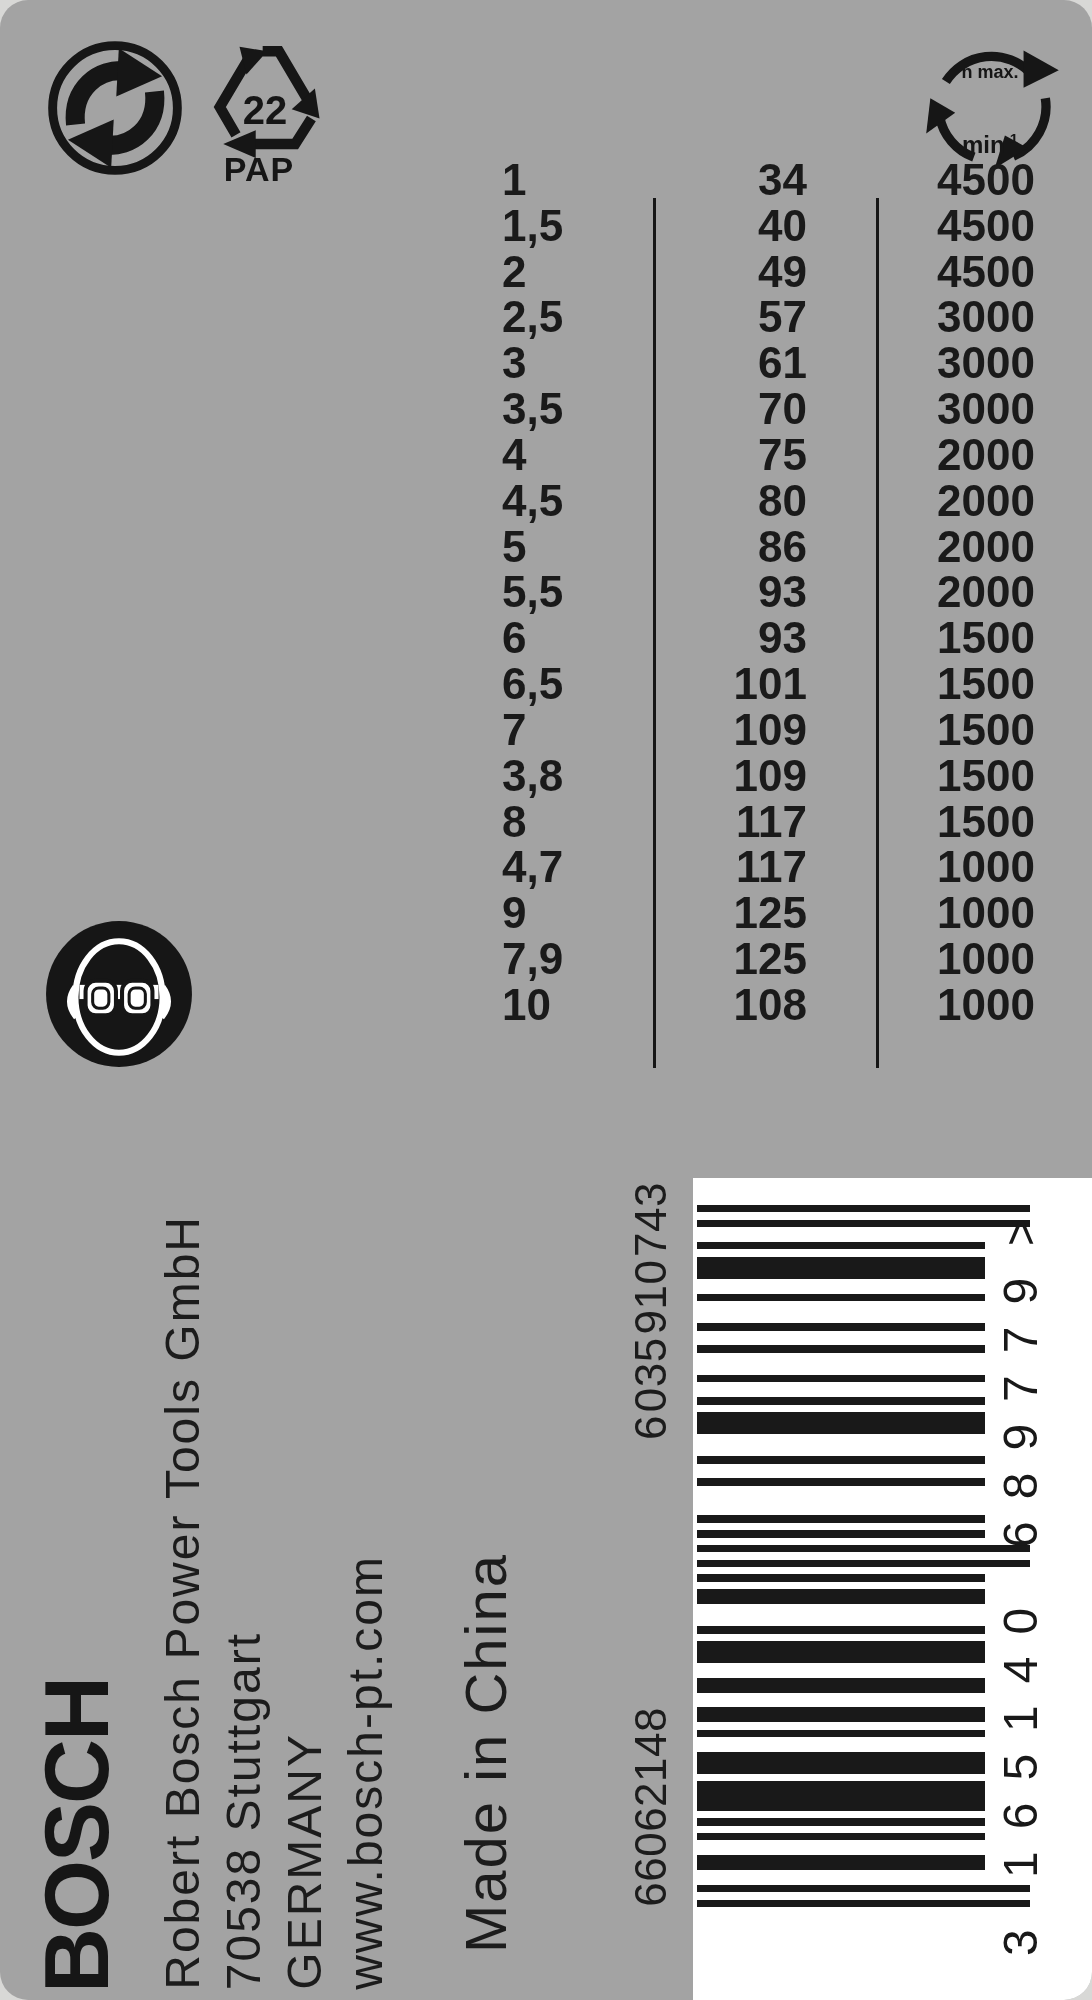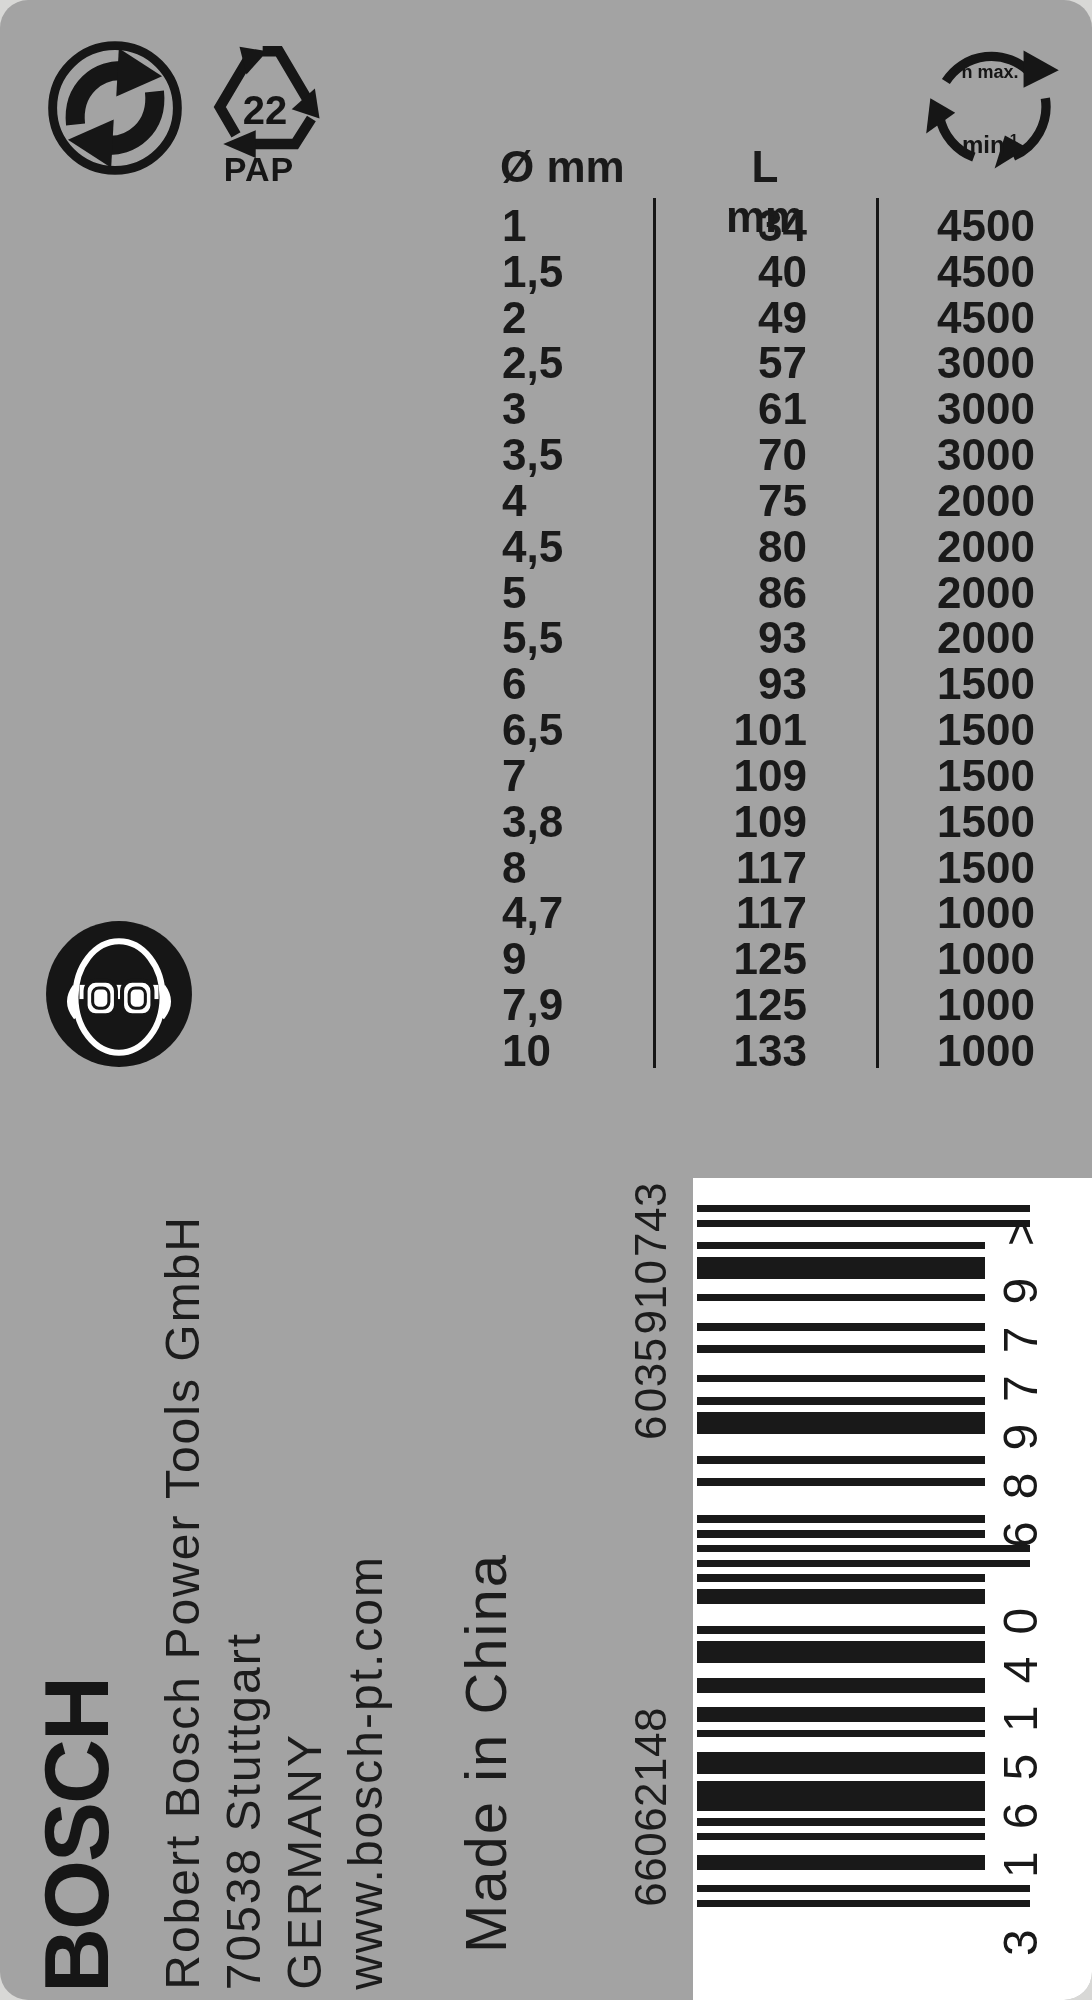--- a/index.html
+++ b/index.html
@@ -83,25 +83,20 @@
     <polygon points="100,12 134,31 100,48" fill="#161616"></polygon>
     <path d="M 121 58 A 52 52 0 0 1 90 114" fill="none" stroke="#161616" stroke-width="9"></path>
     <polygon points="104,106 72,126 82,94" fill="#161616"></polygon>
     <path d="M 52 115 A 52 52 0 0 1 19 76" fill="none" stroke="#161616" stroke-width="9"></path>
     <polygon points="6,92 10,58 34,72" fill="#161616"></polygon>
   </svg>
   <div class="icon-label nmax-line1">n max.</div>
   <div class="icon-label nmax-line2"><span>min</span><sup>-1</sup></div>
 
   <div class="spec-table">
-    <div class="spec-header">
-      <div class="h-d">Ø mm</div>
-      <div class="h-l">L mm</div>
-      <div></div>
-    </div>
     <div class="vline vline1"></div>
     <div class="vline vline2"></div>
     <div class="spec-rows">
         <div class="trow">
           <span class="td-d">1</span>
           <span class="td-l">34</span>
           <span class="td-n">4500</span>
         </div>
         <div class="trow">
           <span class="td-d">1,5</span>
@@ -183,21 +178,21 @@
           <span class="td-l">125</span>
           <span class="td-n">1000</span>
         </div>
         <div class="trow">
           <span class="td-d">7,9</span>
           <span class="td-l">125</span>
           <span class="td-n">1000</span>
         </div>
         <div class="trow">
           <span class="td-d">10</span>
-          <span class="td-l">133</span>
+          <span class="td-l">108</span>
           <span class="td-n">1000</span>
         </div>
       </div>
   </div>
 
   <svg class="icon-abs" style="left:43px;top:918px" width="152" height="152" viewBox="0 0 150 150">
     <circle cx="75" cy="75" r="72" fill="#161616"></circle>
     <ellipse cx="75" cy="78" rx="43" ry="55" fill="none" stroke="#ffffff" stroke-width="6"></ellipse>
     <path d="M 32 68 q -11 15 1 30" fill="none" stroke="#ffffff" stroke-width="6"></path>
     <path d="M 118 68 q 11 15 -1 30" fill="none" stroke="#ffffff" stroke-width="6"></path>

